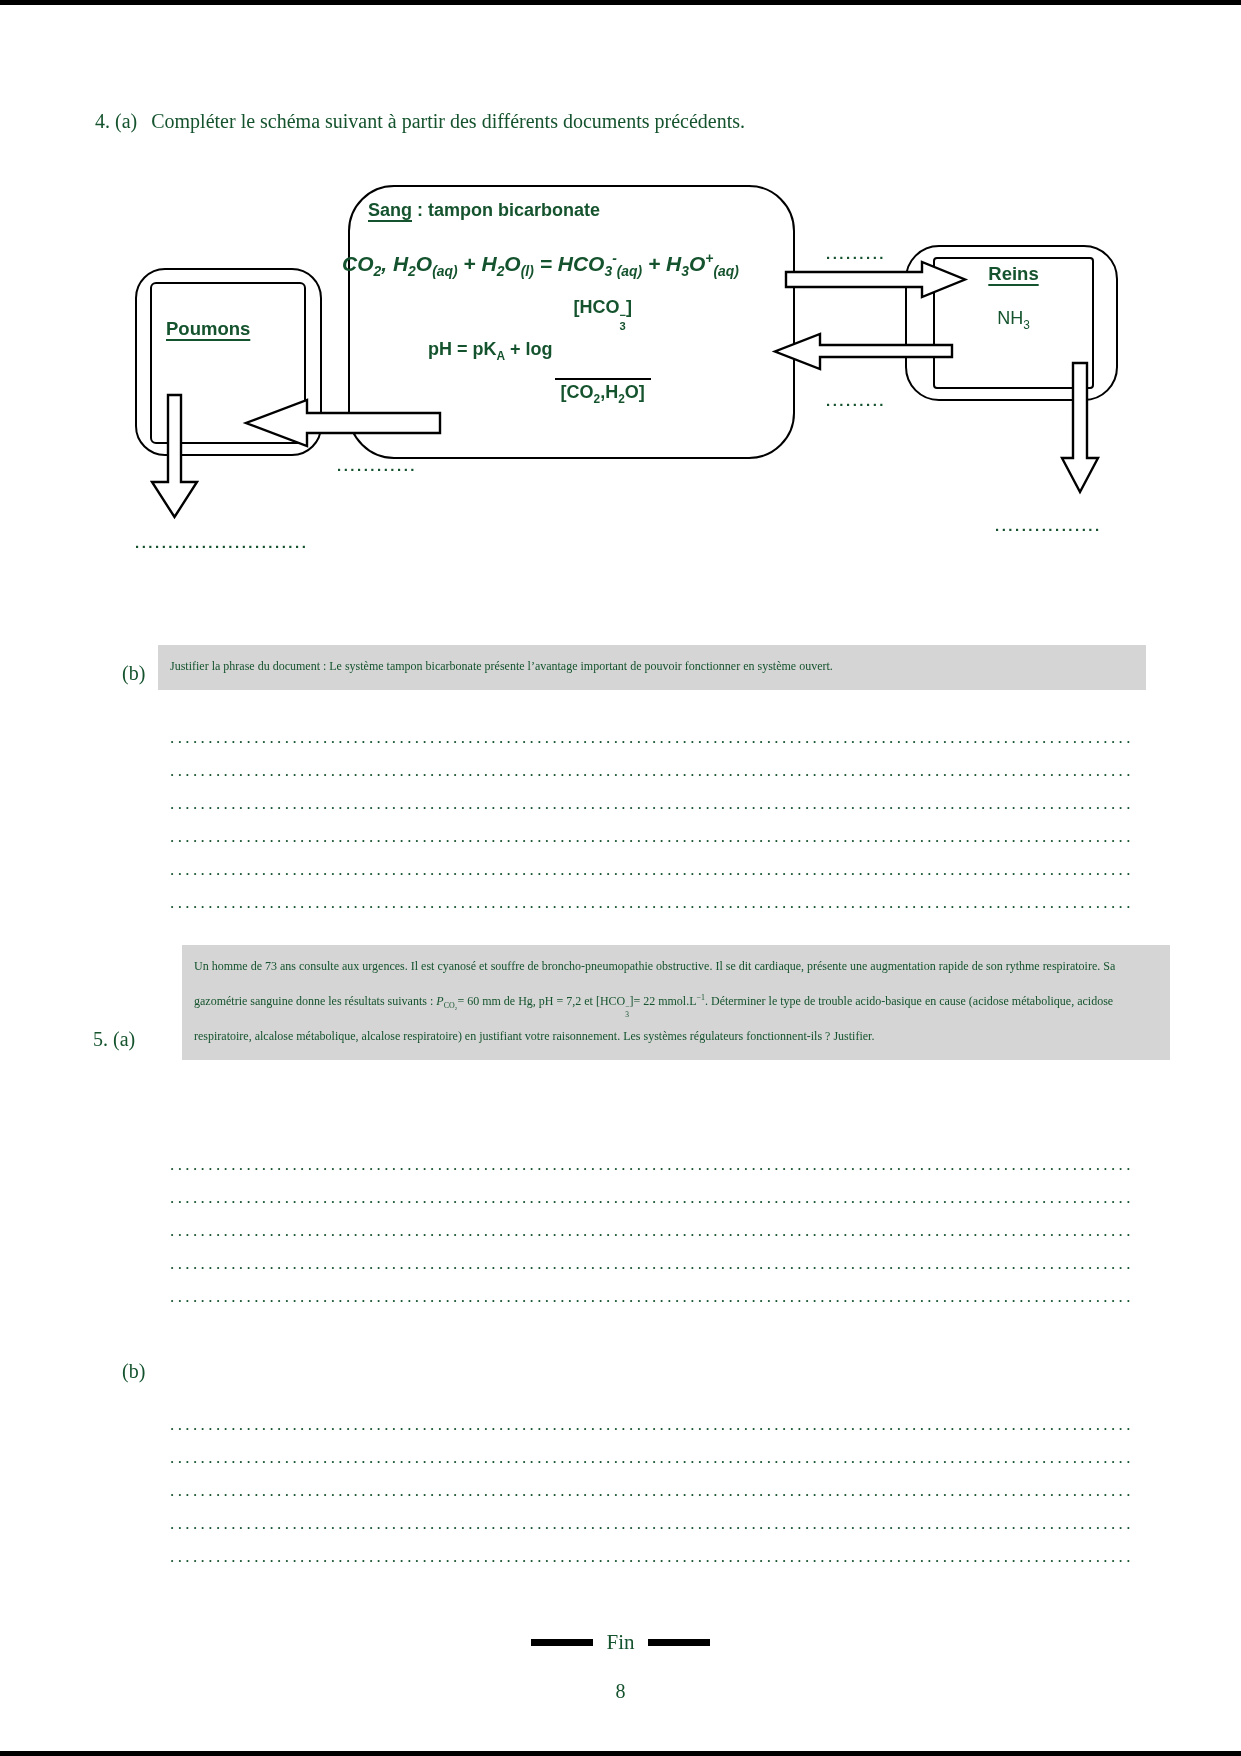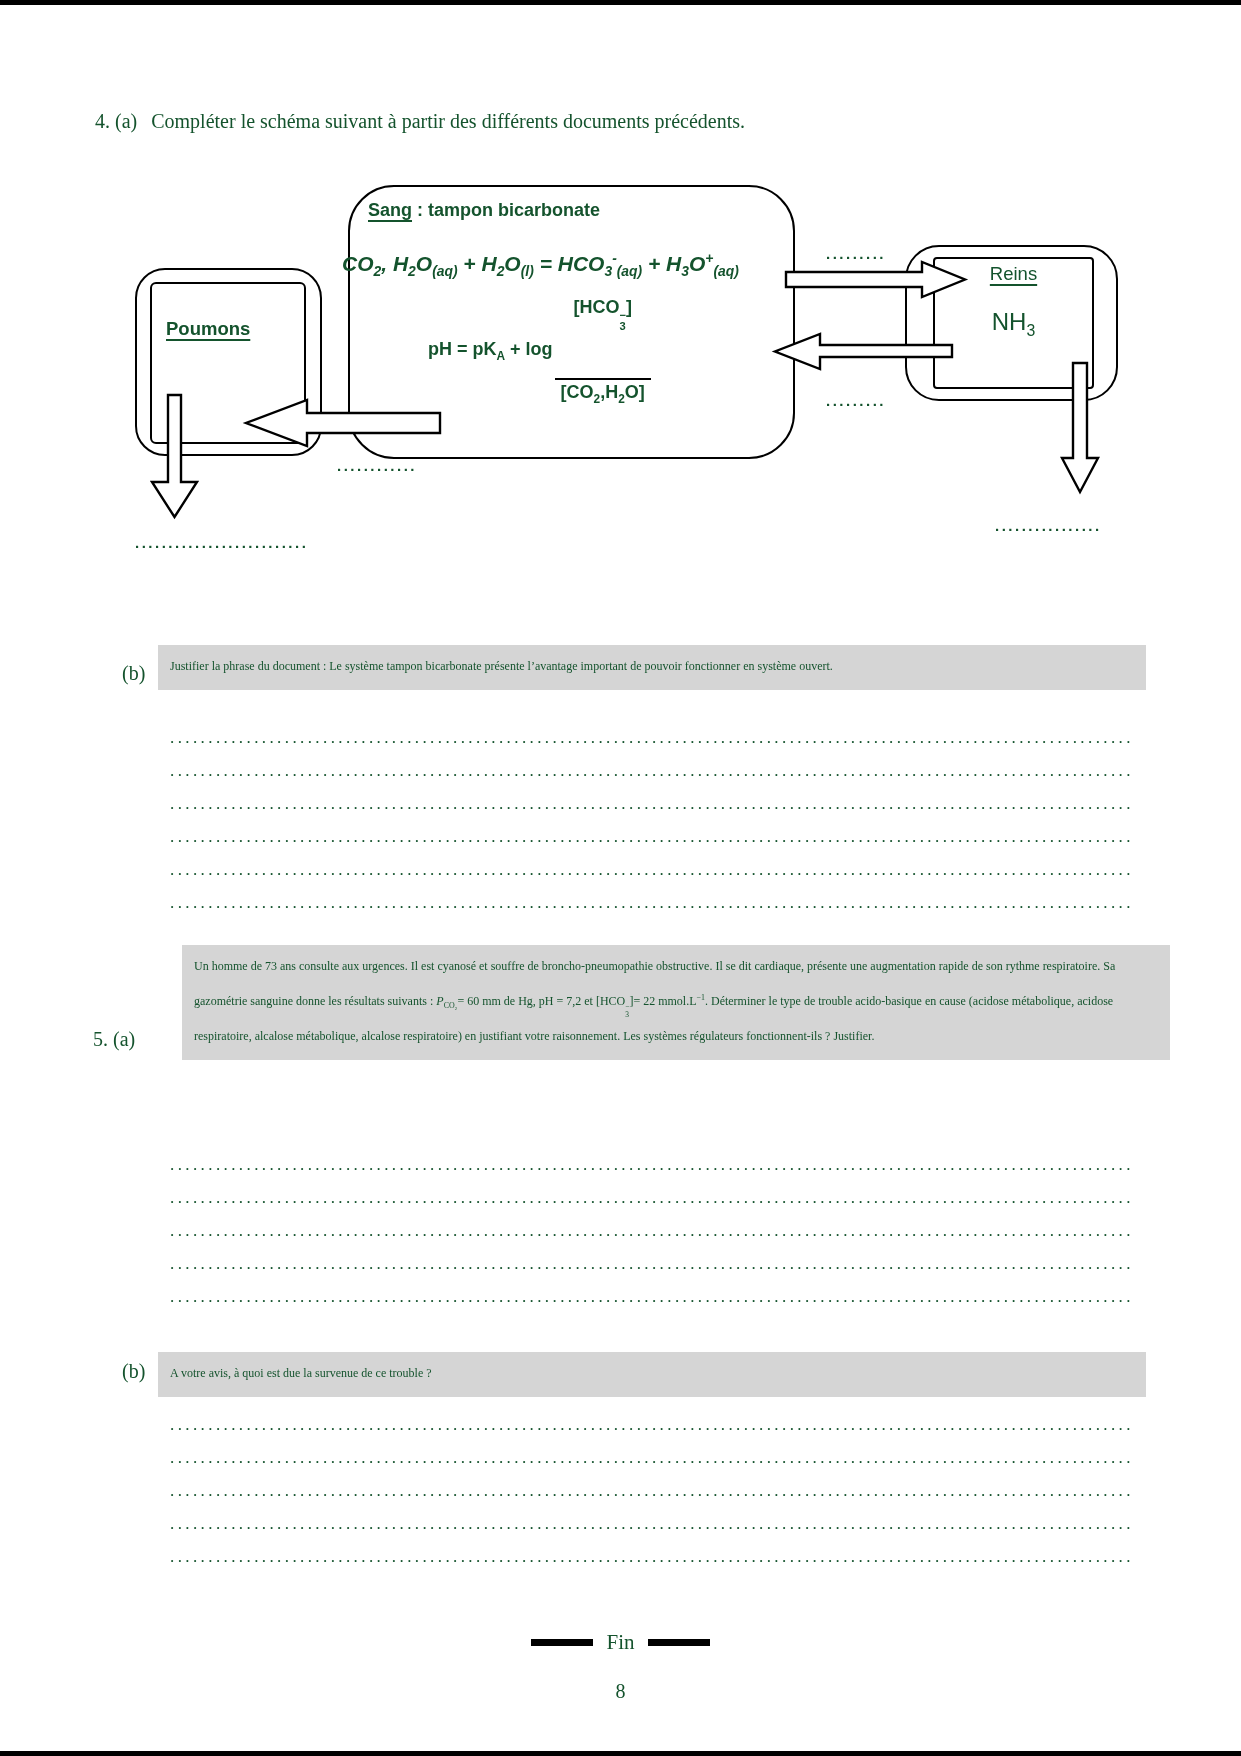--- a/index.html
+++ b/index.html
@@ -26,22 +26,22 @@
   .arrows{position:absolute;left:0;top:0;z-index:2;}
   .dtext{position:absolute;z-index:3;font-family:"Liberation Sans","DejaVu Sans",sans-serif;}
   .sang-title{left:368px;top:200px;font-size:18px;font-weight:bold;white-space:nowrap;}
   .sang-title u,.ulab{text-decoration:underline;text-underline-offset:4px;text-decoration-thickness:2px;}
   .chem-eq{left:342px;top:250px;font-size:21px;font-weight:bold;white-space:nowrap;font-style:italic;}
   .ph-eq{left:428px;top:297px;font-size:18px;font-weight:bold;display:flex;align-items:center;white-space:nowrap;}
   .frac{display:inline-flex;flex-direction:column;margin-left:2px;text-align:center;gap:43px;}
   .frac .num{display:block;padding:0 6px 2px 6px;}
   .frac .den{display:block;border-top:2.4px solid #000;padding:2px 6px 0 6px;}
   .poumons-label{left:166px;top:318px;font-size:18.5px;font-weight:bold;}
-  .reins-label{left:933px;top:263px;width:161px;text-align:center;font-size:18.5px;font-weight:normal;}
-  .nh3-label{left:933px;top:308px;width:161px;text-align:center;font-size:24px;font-weight:normal;}
+  .reins-label{left:933px;top:263px;width:161px;text-align:center;font-size:18.5px;font-weight:bold;}
+  .nh3-label{left:933px;top:308px;width:161px;text-align:center;font-size:18px;font-weight:normal;}
   .dlabel{font-size:15px;font-weight:bold;letter-spacing:2.5px;white-space:nowrap;}
   .dots-top{left:826px;top:245px;}
   .dots-mid{left:826px;top:392px;}
   .dots-under-sang{left:337px;top:457px;}
   .dots-left-long{left:135px;top:534px;}
   .dots-right-long{left:995px;top:517px;}
 
   
   .qlabel{position:absolute;font-size:20px;}
   .graybox{
@@ -133,21 +133,20 @@
       </span>]= 22 mmol.L<sup>−1</sup>. Déterminer le type de trouble acido-basique en cause (acidose métabolique, acidose respiratoire, alcalose métabolique, alcalose respiratoire) en justifiant votre raisonnement. Les systèmes régulateurs fonctionnent-ils ? Justifier.</div>
   <div class="answers" style="top:1148px;">
       <div class="dotline">....................................................................................................................................................................................................................................................................</div>
       <div class="dotline">....................................................................................................................................................................................................................................................................</div>
       <div class="dotline">....................................................................................................................................................................................................................................................................</div>
       <div class="dotline">....................................................................................................................................................................................................................................................................</div>
       <div class="dotline">....................................................................................................................................................................................................................................................................</div>
     </div>
 
   <div class="qlabel" style="left:122px;top:1360px;">(b)</div>
-  <div class="graybox" style="top:1352px;">A votre avis, à quoi est due la survenue de ce trouble ?</div>
   <div class="answers" style="top:1408px;">
       <div class="dotline">....................................................................................................................................................................................................................................................................</div>
       <div class="dotline">....................................................................................................................................................................................................................................................................</div>
       <div class="dotline">....................................................................................................................................................................................................................................................................</div>
       <div class="dotline">....................................................................................................................................................................................................................................................................</div>
       <div class="dotline">....................................................................................................................................................................................................................................................................</div>
     </div>
 
   <div class="fin-row">
     <span class="fin-bar"></span>

